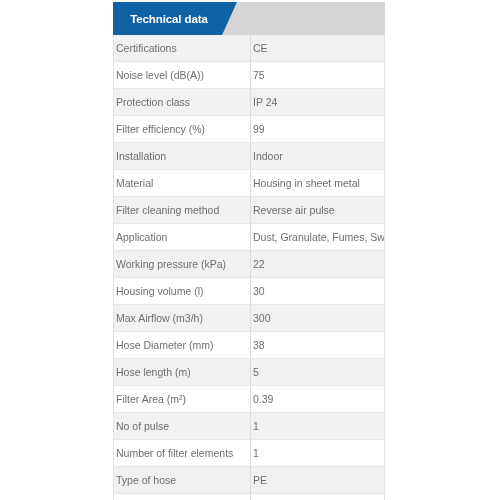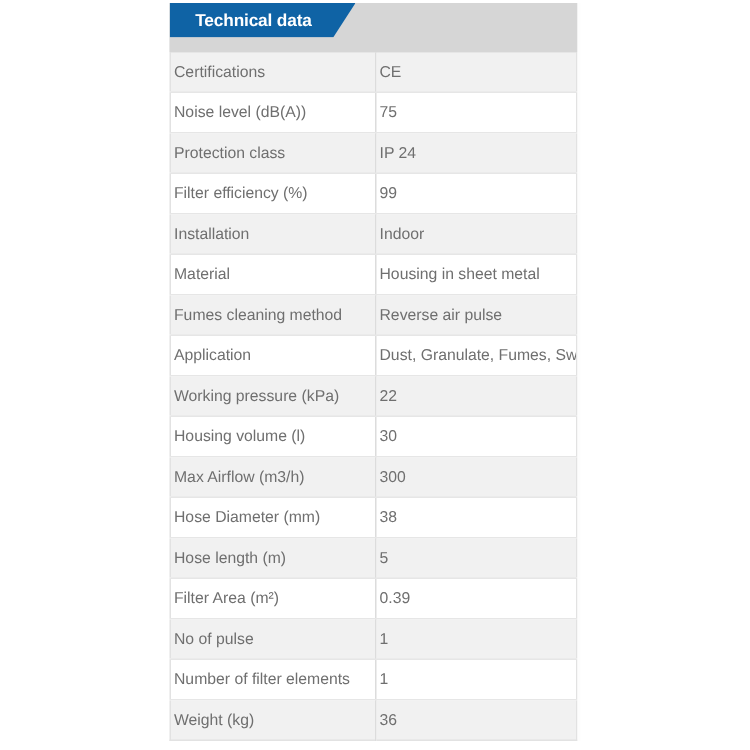--- a/index.html
+++ b/index.html
@@ -29,21 +29,21 @@
   }
   .tabstrip-rest {
     position: absolute;
     left: 0; top: 0; right: 0; bottom: 0;
     background: #d6d6d6;
   }
   .tab-active {
     position: absolute;
     left: 0;
     top: 0;
-    height: 23px;
+    height: 33px;
     width: 124px;
     background: #0f63a5;
     clip-path: polygon(0 0, 100% 0, 88% 100%, 0 100%);
     display: flex;
     align-items: center;
     justify-content: center;
     box-sizing: border-box;
     padding-right: 12px;
   }
   .tab-active-label {
@@ -126,21 +126,21 @@
         </tr>
         <tr>
           <td class="k">Installation</td>
           <td class="v">Indoor</td>
         </tr>
         <tr>
           <td class="k">Material</td>
           <td class="v">Housing in sheet metal</td>
         </tr>
         <tr>
-          <td class="k">Fumes cleaning method</td>
+          <td class="k">Filter cleaning method</td>
           <td class="v">Reverse air pulse</td>
         </tr>
         <tr>
           <td class="k">Application</td>
           <td class="v">Dust, Granulate, Fumes, Swarf</td>
         </tr>
         <tr>
           <td class="k">Working pressure (kPa)</td>
           <td class="v">22</td>
         </tr>
@@ -166,20 +166,24 @@
         </tr>
         <tr>
           <td class="k">No of pulse</td>
           <td class="v">1</td>
         </tr>
         <tr>
           <td class="k">Number of filter elements</td>
           <td class="v">1</td>
         </tr>
         <tr>
+          <td class="k">Type of hose</td>
+          <td class="v">PE</td>
+        </tr>
+        <tr>
           <td class="k">Weight (kg)</td>
           <td class="v">36</td>
         </tr>
       </tbody>
   </table>
 
 </div>
 
 <div class="edge-shade"></div>
 

